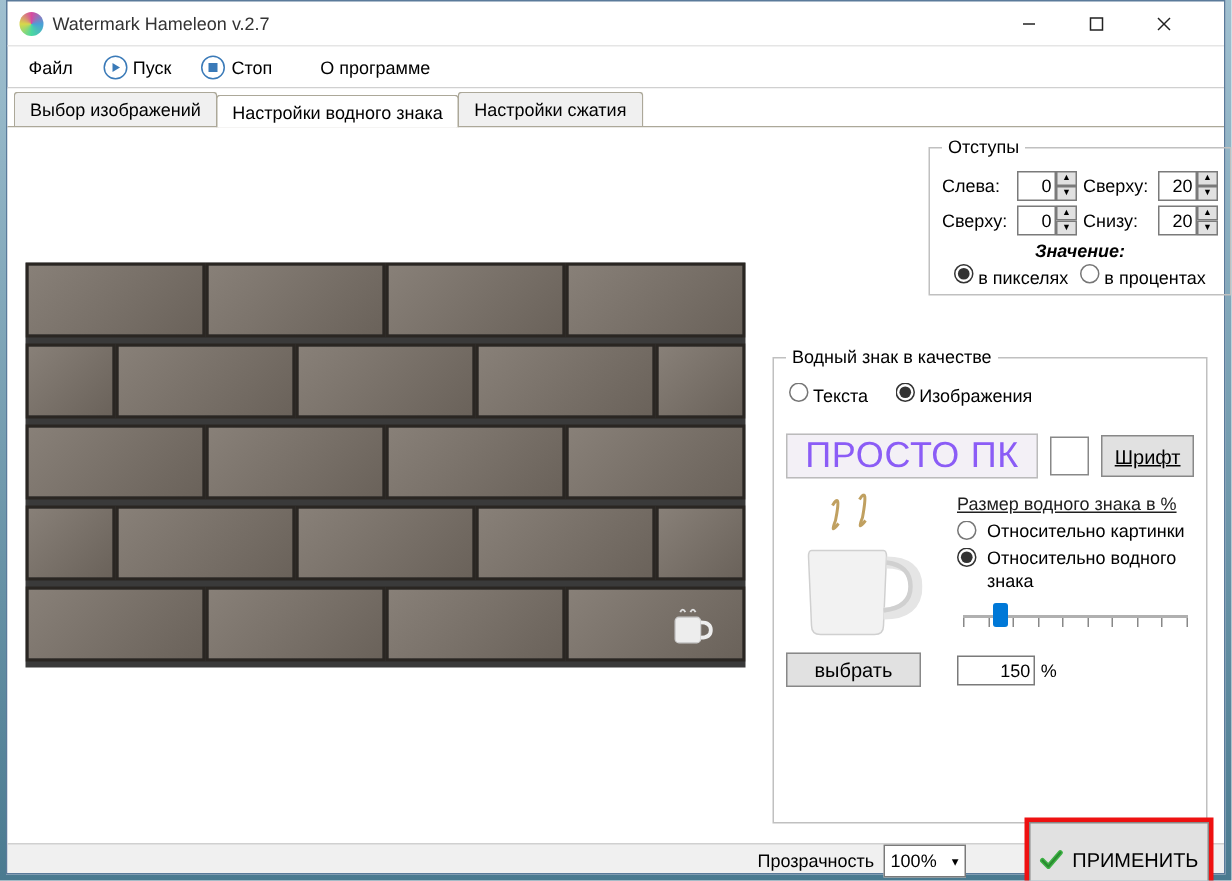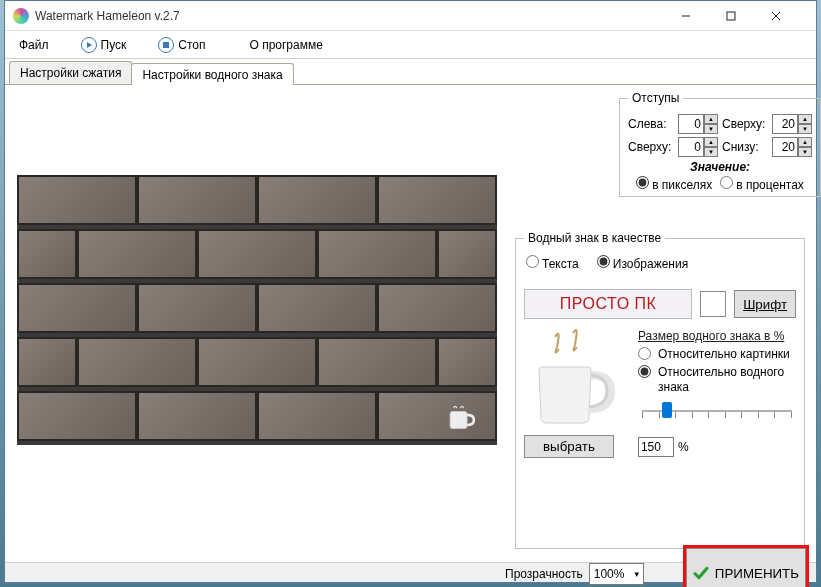--- a/index.html
+++ b/index.html
@@ -27,21 +27,21 @@
   .app-icon {
     width:16px; height:16px; margin-right:6px;
     border-radius:50%;
     background: conic-gradient(#d84aa0, #4aa0d8, #4ad8a0, #d8d84a, #d84aa0);
   }
   .title-text { flex:1; color:#333; font-size:12px; }
   .win-btns { display:flex; }
   .win-btn { width:45px; height:29px; display:flex; align-items:center; justify-content:center; font-size:12px; cursor:default; }
 
   .toolbar {
-    height:28px; display:flex; align-items:center; gap:16px;
+    height:28px; display:flex; align-items:center; gap:4px;
     padding: 2px 6px; border-bottom:1px solid #d0d0d0;
   }
   .tb-item { padding:4px 8px; cursor:default; display:flex; align-items:center; gap:4px; }
   .tb-icon-circle { width:16px; height:16px; border:1.5px solid #3a7ab8; border-radius:50%; display:flex; align-items:center; justify-content:center; }
   .play-tri { width:0; height:0; border-left:5px solid #3a7ab8; border-top:3px solid transparent; border-bottom:3px solid transparent; margin-left:1px;}
   .stop-sq { width:6px; height:6px; background:#3a7ab8; }
 
   .tabs-row {
     height:26px; display:flex; align-items:flex-end;
     padding: 0 4px; background:#fff;
@@ -91,21 +91,21 @@
 
   .f-wmtype { position:absolute; left:510px; top:146px; width:290px; height:318px; }
   .type-radios { display:flex; gap:18px; padding:4px 2px; }
 
   .wm-text-preview {
     margin:14px 0 8px 0; display:flex; gap:8px; align-items:center;
   }
   .wm-text-box {
     flex:1; height:30px; border:1px solid #bbb; background:#f3f0f6;
     display:flex; align-items:center; justify-content:center;
-    font-size:16px; color:#b91c1c; letter-spacing:0.5px;
+    font-size:24px; color:#8b5cf6; letter-spacing:0.5px;
   }
   .color-sw { width:26px; height:26px; border:1px solid #888; background:#fff; }
   .font-btn { height:28px; padding:0 8px; border:1px solid #888; background:#e1e1e1; text-decoration:underline; cursor:default;}
 
   .cup-area { display:flex; gap:22px; align-items:flex-start; margin-top:10px; }
   .cup-canvas { width:92px; height:100px; display:flex; align-items:flex-end; justify-content:center; }
 
   .size-block { flex:1; }
   .size-head { text-decoration:underline; color:#202020; margin-bottom:4px; }
   .size-radio { display:flex; align-items:flex-start; gap:4px; margin:4px 0; line-height:1.2; }
@@ -114,21 +114,21 @@
   .slider-row { margin:6px 0 4px 0; padding:0 4px;}
   .slider-track { position:relative; height:22px; }
   .slider-line { position:absolute; left:0; right:0; top:10px; height:2px; background:#b0b0b0; }
   .slider-ticks { position:absolute; left:0; right:0; top:12px; display:flex; justify-content:space-between; }
   .tick { width:1px; height:6px; background:#888; }
   .slider-thumb { position:absolute; top:2px; width:10px; height:16px; background:#0078d7; border-radius:2px; left:20px;}
 
   .choose-row { display:flex; align-items:center; gap:24px; margin-top:6px; }
   .choose-btn { padding:3px 18px; border:1px solid #888; background:#e1e1e1; cursor:default;}
   .pct-box { display:flex; align-items:center; gap:4px; }
-  .pct-box input { width:36px; height:20px; text-align:left; border:1px solid #7a7a7a; font-size:12px;}
+  .pct-box input { width:52px; height:20px; text-align:right; border:1px solid #7a7a7a; font-size:12px;}
 
   .opacity-row { position:absolute; left:500px; top:478px; display:flex; align-items:center; gap:6px; }
   .opacity-select { height:22px; border:1px solid #7a7a7a; background:#fff; display:flex; align-items:center; padding:0 4px; gap:10px; cursor:default;}
   .sel-arrow { font-size:9px; }
 
   .apply-wrap { position:absolute; left:678px; top:460px; width:126px; height:56px; border:3px solid #e11; }
   .apply-btn { width:120px; height:50px; margin:0 auto; display:flex; align-items:center; justify-content:center; gap:6px; border:1px solid #888; background:#e1e1e1; position:relative; top:0; left:0; cursor:default;}
   .check { width:22px; height:22px; }
 
   input[type=radio]{ margin:0 3px 0 0; accent-color:#333; }
@@ -180,22 +180,23 @@
           <span class="stop-sq"></span>
         </span>
       <span>Стоп</span>
     </div>
     <div class="tb-item" style="margin-left:12px">
         <span>О программе</span>
       </div>
   </div>
 
   <div class="tabs-row">
+    <div class="tab">Выбор изображений</div>
+    <div class="tab active">Настройки водного знака</div>
     <div class="tab">Настройки сжатия</div>
-    <div class="tab active">Настройки водного знака</div>
   </div>
 
   <div class="content">
 
     <div class="preview">
       <div class="brick-row">
           <div class="brick"></div>
           <div class="brick"></div>
           <div class="brick"></div>
           <div class="brick"></div>

